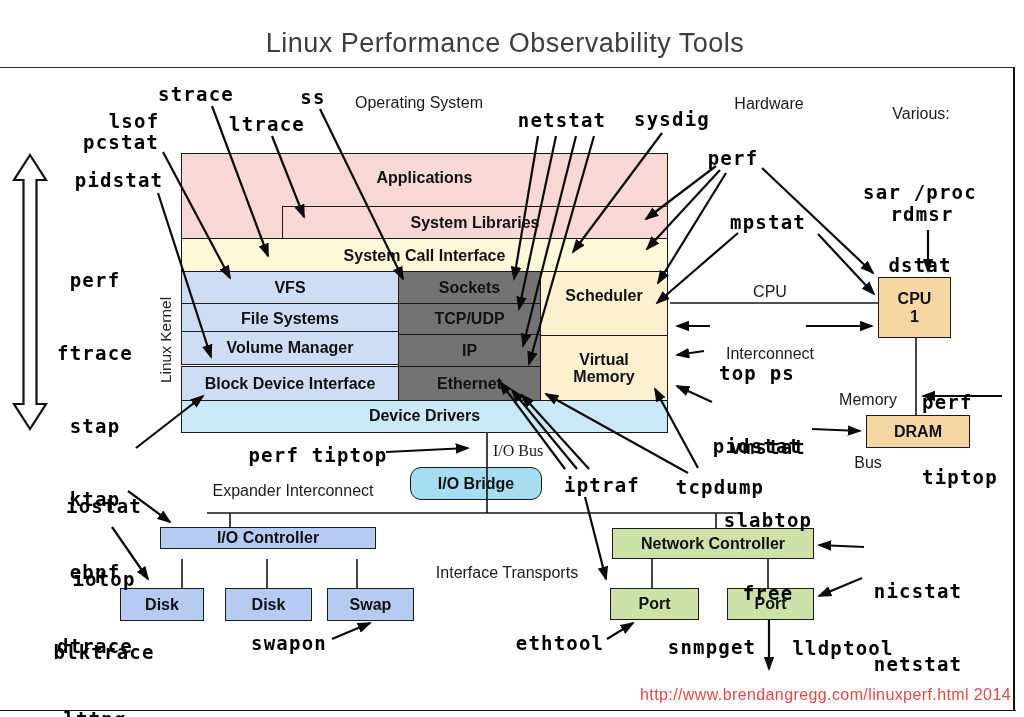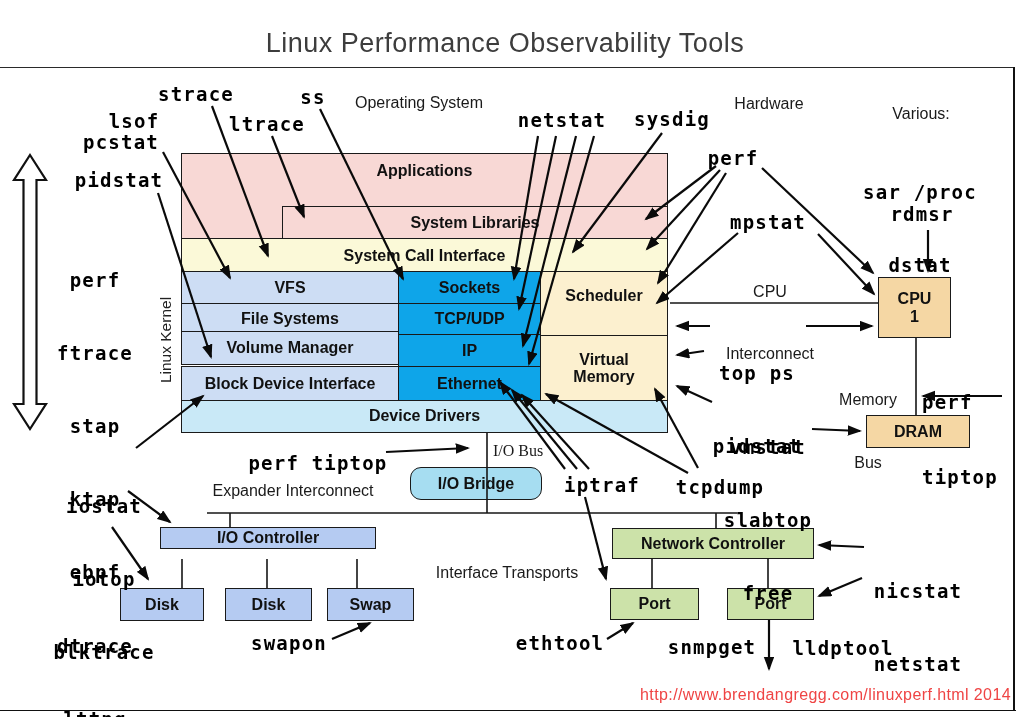--- a/index.html
+++ b/index.html
@@ -6,21 +6,21 @@
   #stage{position:relative;width:1024px;height:717px;background:#ffffff;overflow:hidden;
          font-family:"Liberation Sans",sans-serif;}
   
   .box{position:absolute;box-sizing:border-box;border:1.6px solid #1a1a1a;
        display:flex;align-items:center;justify-content:center;
        font-family:"Liberation Sans",sans-serif;font-weight:bold;font-size:16px;
        color:#111;z-index:1;text-align:center;line-height:1.1;}
   .pink{background:#f8d8d5;}
   .cream{background:#fbf9d8;}
   .bluecol{background:#cdddf4;}
-  .greencol{background:#0ea5e9;}
+  .greencol{background:#737373;}
   .cpucol{background:#fcf0cf;}
   .drivers{background:#c9e9f7;}
   .orange{background:#f5d7a4;}
   .cyanbox{background:#a6ddf1;}
   .stgblue{background:#b5cbf2;}
   .netgreen{background:#cce2a9;}
   
   .tl{position:absolute;z-index:4;white-space:pre;transform:translateX(-50%);
       font-family:"DejaVu Sans Mono","Liberation Mono",monospace;
       font-weight:bold;font-size:19px;letter-spacing:1.2px;color:#000;line-height:1.25;}
@@ -43,21 +43,21 @@
 <body>
 
 <div id="stage">
 
   <div class="title">Linux Performance Observability Tools</div>
   <div class="rule"></div>
   <div class="rborder"></div>
   <div class="bborder"></div>
   <div class="footer">http://www.brendangregg.com/linuxperf.html 2014</div>
 
-  <div class="box pink" style="left:181px;top:153px;width:487px;height:87px;align-items:flex-start;padding-top:8px;">
+  <div class="box pink" style="left:181px;top:153px;width:487px;height:87px;align-items:flex-start;padding-top:15px;">
     <span>Applications</span>
     </div>
   <div class="box pink" style="left:282px;top:206px;width:386px;height:34px;">
     <span>System Libraries</span>
     </div>
   <div class="box cream" style="left:181px;top:238px;width:487px;height:35px;">
     <span>System Call Interface</span>
     </div>
 
   <div class="box bluecol" style="left:181px;top:271px;width:218px;height:33px;">
@@ -257,21 +257,21 @@
     <div>slabtop</div>
     <div>free</div>
   </div>
 
   <div class="tl stack" style="left:104px;top:446px;">
     <div>iostat</div>
     <div>iotop</div>
     <div>blktrace</div>
   </div>
 
-  <div class="tl" style="left:318px;top:444px;margin-top:8px;">perf tiptop</div>
+  <div class="tl" style="left:318px;top:444px;">perf tiptop</div>
   <div class="tl" style="left:602px;top:474px;">iptraf</div>
   <div class="tl" style="left:720px;top:476px;">tcpdump</div>
   <div class="tl" style="left:289px;top:632px;">swapon</div>
   <div class="tl" style="left:560px;top:632px;">ethtool</div>
   <div class="tl" style="left:712px;top:636px;">snmpget</div>
   <div class="tl" style="left:843px;top:637px;">lldptool</div>
 
   <div class="tl stack" style="left:918px;top:531px;">
     <div>nicstat</div>
     <div>netstat</div>

